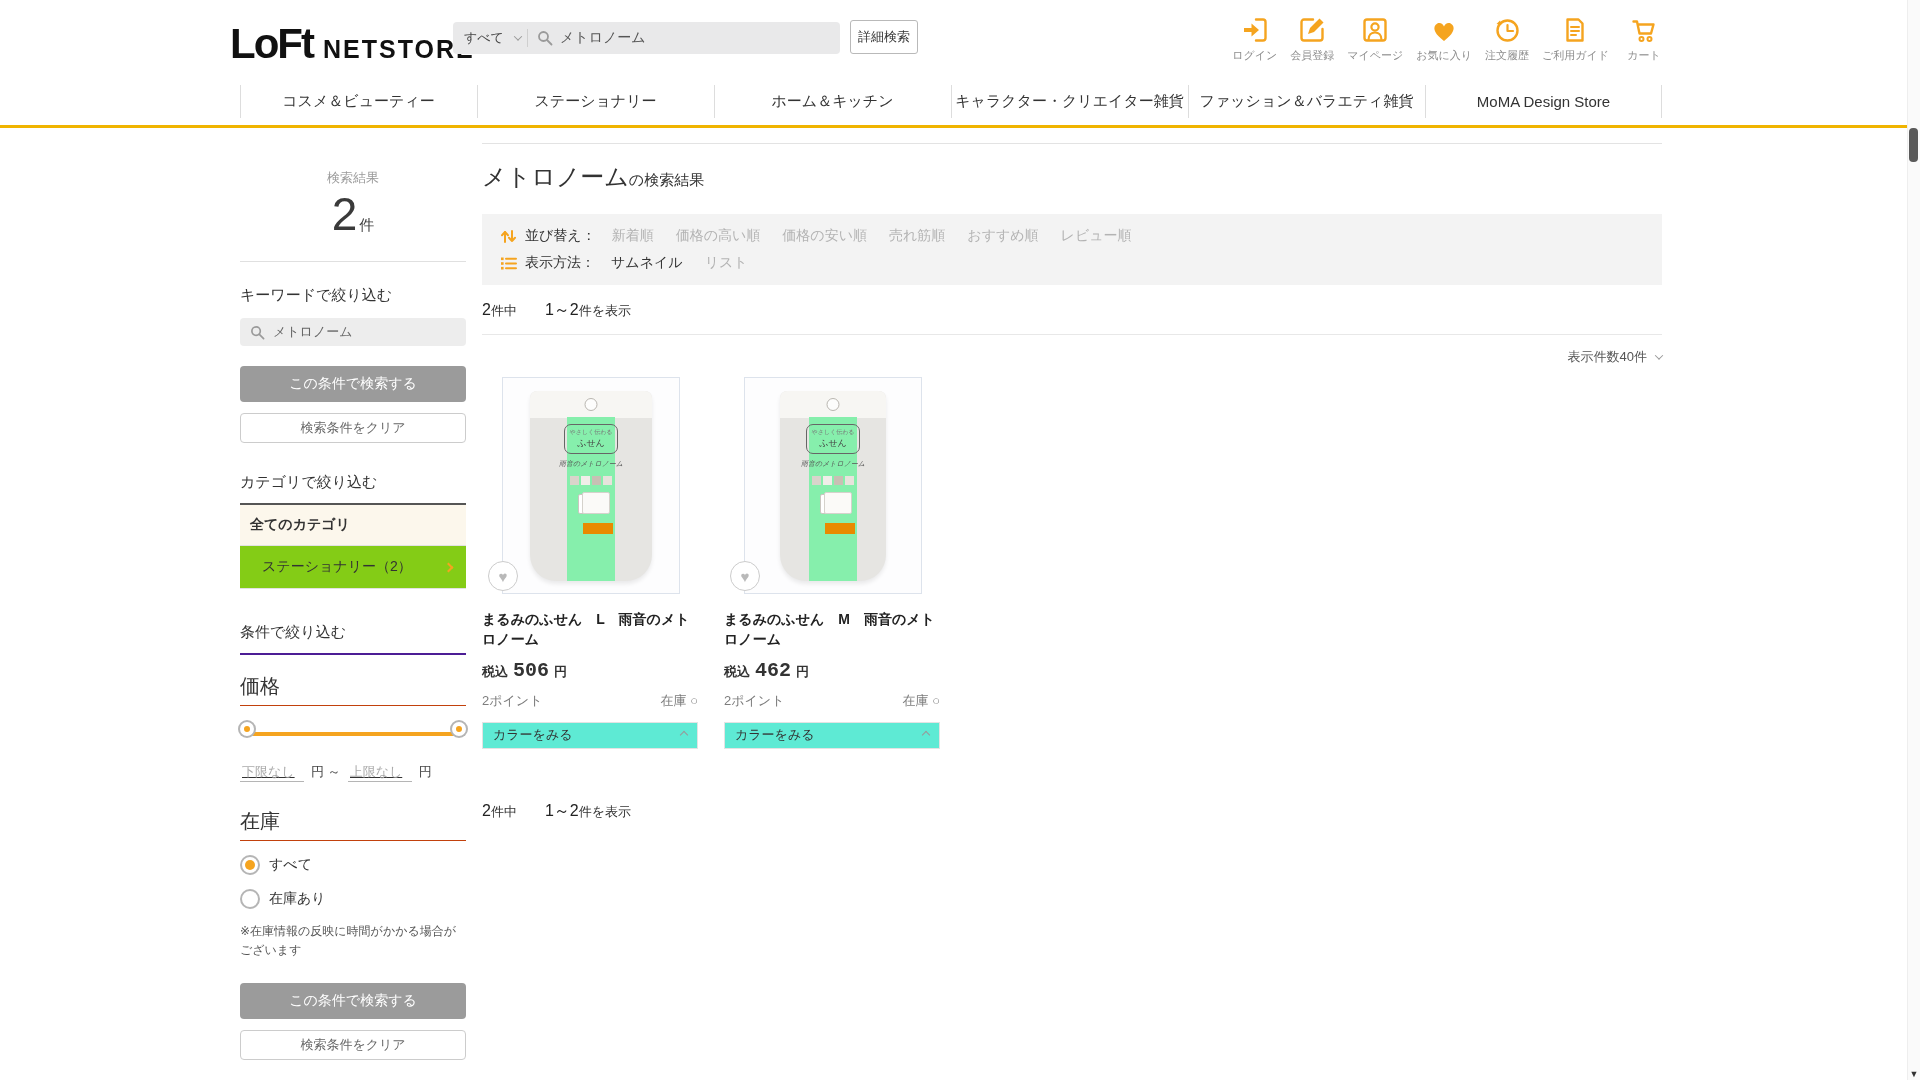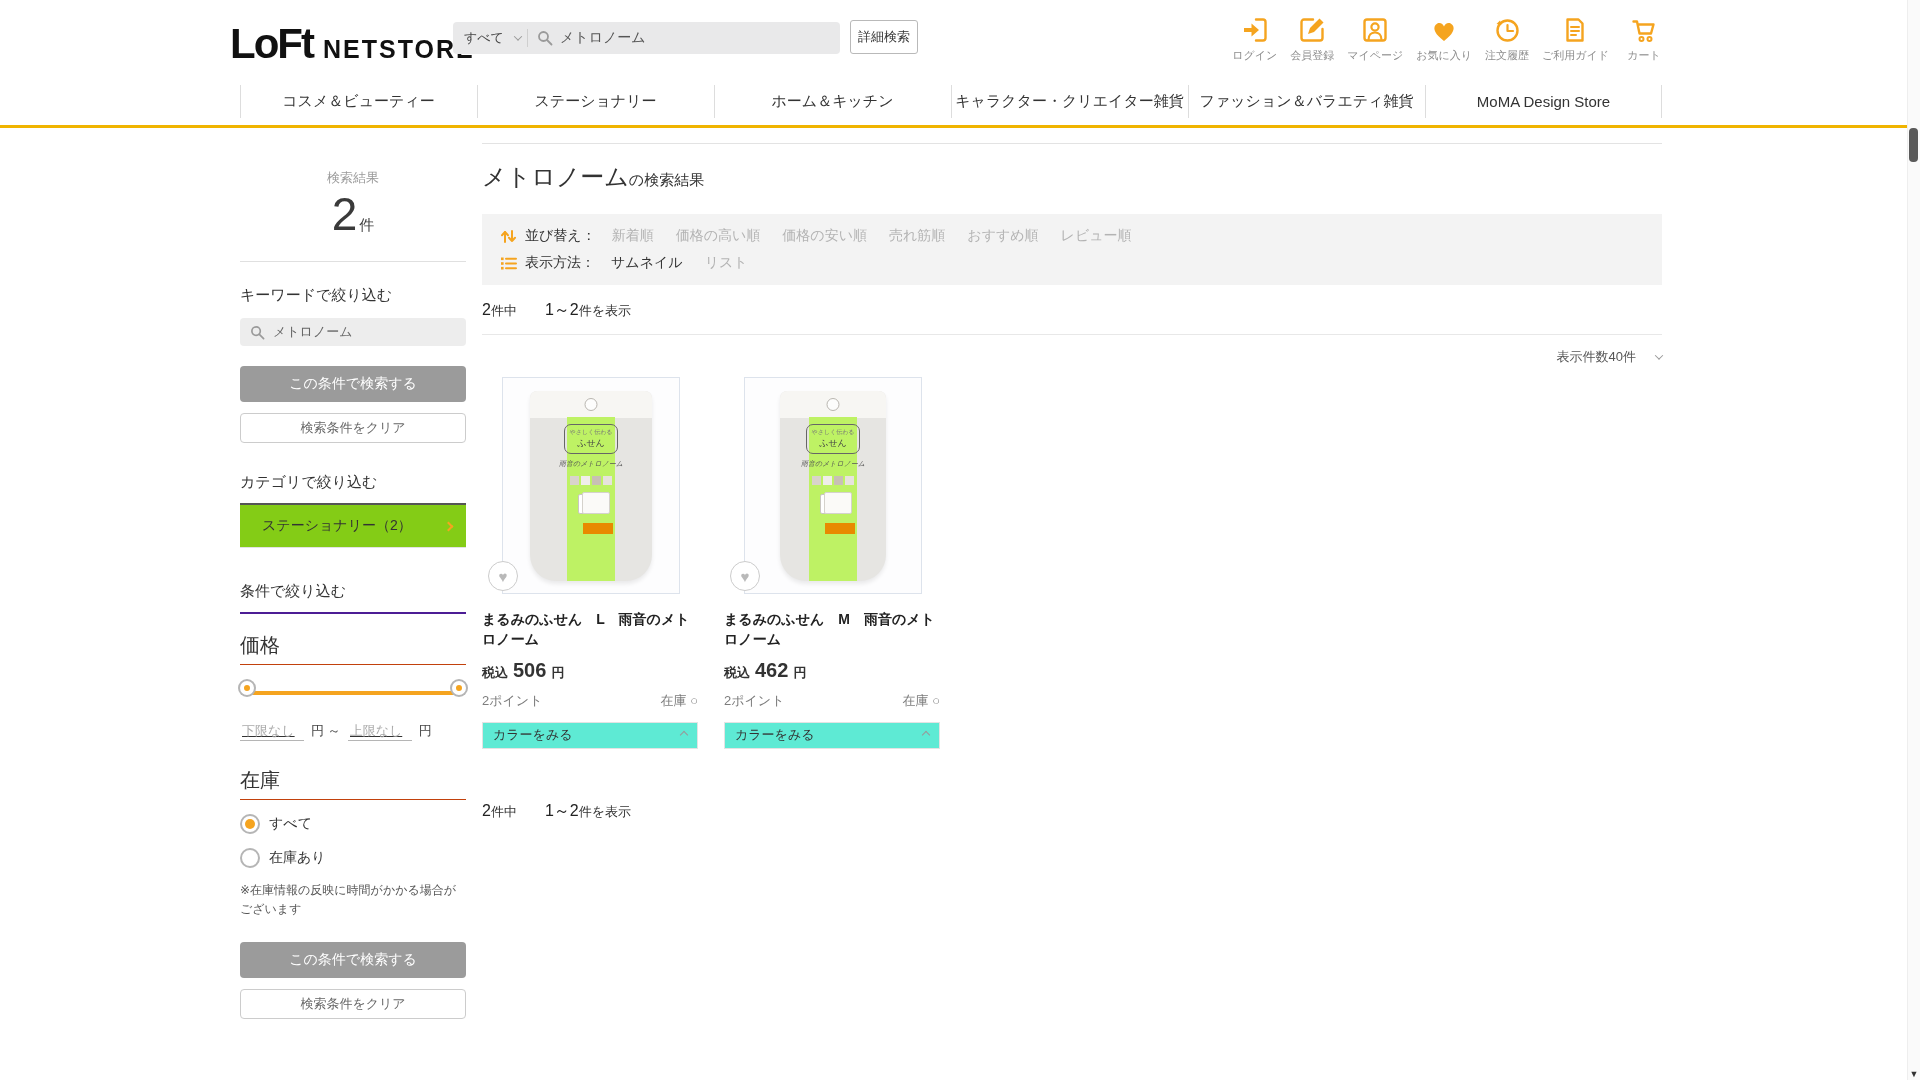--- a/index.html
+++ b/index.html
@@ -91,51 +91,51 @@
   .sort-row { display:flex; align-items:center; font-size:14px; }
   .sort-row .ico { width:17px; height:17px; margin-right:8px; flex:none; }
   .sort-label { color:#333; margin-right:16px; }
   .sort-opt { color:#b3b3b3; margin-right:22px; cursor:pointer; }
   .sort-opt.active { color:#333; }
   .count-row { margin-top:15px; display:flex; align-items:baseline; }
   .count-num { font-size:16px; color:#222; }
   .count-sub { font-size:13px; color:#333; }
   .count-gap { width:28px; }
   .main-divider { margin-top:13px; border-top:1px solid #e8e8e8; }
-  .perpage-row { margin-top:13px; display:flex; justify-content:flex-end; align-items:center; gap:20px;
+  .perpage-row { margin-top:13px; display:flex; justify-content:flex-end; align-items:center; gap:9px;
     font-size:13px; color:#555; cursor:pointer; }
   .cards { margin-top:11px; display:flex; gap:26px; }
   .card { width:216px; }
   .imgbox { position:relative; width:178px; height:217px; margin-left:20px; background:#fdfdfe;
     border:1px solid #dde3ec; display:flex; align-items:center; justify-content:center; cursor:pointer; }
   .pkg { position:relative; width:122px; height:190px; }
   .card.size-m .pkg { width:106px; }
   .pkg-body { position:absolute; inset:0; background:#e6e5e2; border-radius:7px 7px 26px 26px;
     box-shadow:0 3px 4px rgba(0,0,0,.08); }
   .pkg-head { position:absolute; top:0; left:0; right:0; height:27px; background:#f7f6f3; border-radius:7px 7px 0 0; }
   .pkg-hole { position:absolute; top:7px; left:50%; transform:translateX(-50%); width:13px; height:13px;
     border-radius:50%; border:1.5px solid #b9b6b0; background:#fdfdfc; }
   .pkg-strip { position:absolute; top:26px; bottom:0; left:50%; transform:translateX(-50%); width:48px;
-    background:#bef264; display:flex; flex-direction:column; align-items:center; padding-top:7px; gap:5px; }
+    background:#86efac; display:flex; flex-direction:column; align-items:center; padding-top:7px; gap:5px; }
   .pkg-namebox { border:1px solid #666; border-radius:7px; padding:3px 5px; text-align:center; }
   .pkg-tagline { display:block; font-size:6px; color:#777; white-space:nowrap; }
   .pkg-name { display:block; font-size:9px; color:#444; }
   .pkg-script { font-size:7px; color:#555; font-style:italic; white-space:nowrap; }
   .pkg-swatches { display:flex; gap:2px; margin-top:2px; }
   .pkg-swatch { width:9px; height:9px; }
   .pkg-booklet { width:26px; height:20px; background:#fff; border:1px solid #c9c6c0; border-radius:2px;
     margin-top:4px; position:relative; }
   .pkg-booklet::before { content:''; position:absolute; left:3px; top:-3px; width:26px; height:20px;
     background:#fbfaf8; border:1px solid #d5d2cc; border-radius:2px; }
   .pkg-badge { width:30px; height:11px; background:#e88a00; align-self:flex-end; margin:4px 2px 0 0; }
   .heart-btn { position:absolute; left:-15px; bottom:2px; width:30px; height:30px; border-radius:50%;
     background:#fff; border:1px solid #ccc; display:flex; align-items:center; justify-content:center;
     color:#b9b9b9; font-size:15px; cursor:pointer; }
   .card-title { margin-top:15px; font-size:14px; font-weight:bold; line-height:1.45; color:#222; cursor:pointer; }
-  .price-row { margin-top:9px; display:flex; align-items:baseline; gap:5px; }
+  .price-row { margin-top:9px; display:flex; align-items:baseline; gap:5px;font-family:Liberation Mono, monospace; }
   .tax { font-size:13px; font-weight:bold; }
   .price { font-size:20px; font-weight:bold; }
   .yen { font-size:13px; font-weight:bold; }
   .meta-row { margin-top:10px; display:flex; justify-content:space-between; font-size:13px; color:#7d7d7d; }
   .color-bar { margin-top:12px; height:27px; background:#5eead4; border:1px solid #e3e3e3; display:flex;
     align-items:center; justify-content:space-between; padding:0 10px; font-size:13px; color:#333; cursor:pointer; }
   .bottom-count { margin-top:52px; }
 
   
   .scrollbar { position:absolute; right:0; top:0; width:13px; height:1080px; background:#fafafa; border-left:1px solid #eee; }
@@ -247,20 +247,21 @@
         <circle cx="6.5" cy="6.5" r="4.5" fill="none" stroke="#9a9a9a" stroke-width="1.8"></circle>
         <line x1="10" y1="10" x2="14.5" y2="14.5" stroke="#9a9a9a" stroke-width="1.8" stroke-linecap="round"></line>
       </svg>
       <input class="kw-input" value="メトロノーム" style="">
     </div>
     <button class="btn-primary">この条件で検索する</button>
     <button class="btn-secondary">検索条件をクリア</button>
 
     <div class="sb-h cat">カテゴリで絞り込む</div>
     <div class="cat-list">
+      <div class="cat-all">全てのカテゴリ</div>
       <div class="cat-item">
         <span><span>ステーショナリー</span><span>（2）</span></span>
         <span class="chev-orange"></span>
       </div>
     </div>
 
     <div class="sb-h cond">条件で絞り込む</div>
     <div class="price-label">価格</div>
     <div class="slider">
       <div class="slider-track"></div>

